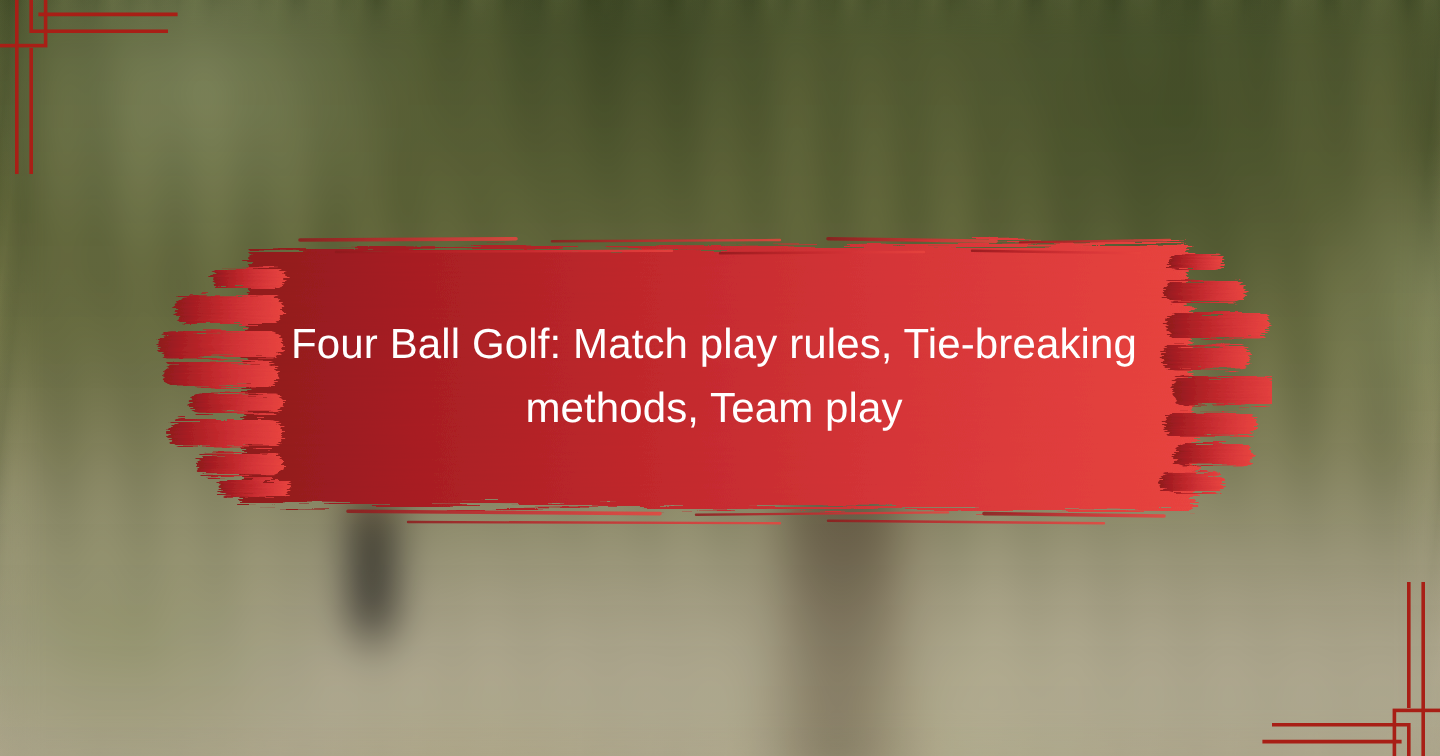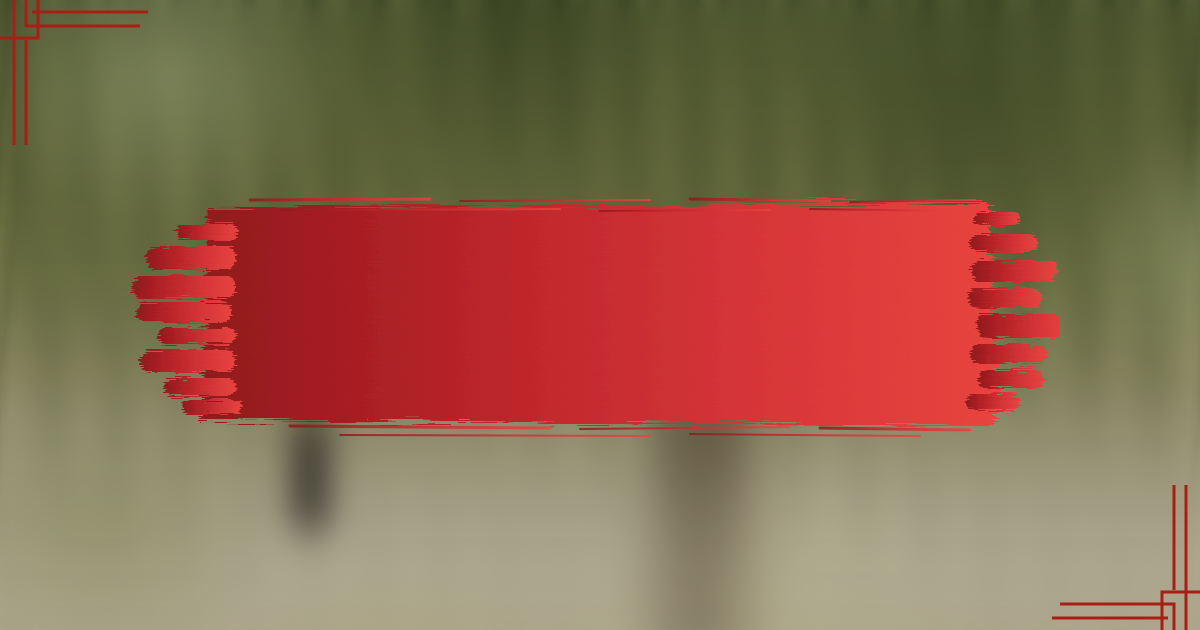--- a/index.html
+++ b/index.html
@@ -253,14 +253,18 @@
         <path d="M 680 21 L 820 23" stroke-width="2"></path>
         <path d="M 160 238 L 420 240" stroke-width="3"></path>
         <path d="M 450 241 L 660 239" stroke-width="2"></path>
         <path d="M 690 240 L 840 242" stroke-width="3"></path>
         <path d="M 210 247 L 520 248" stroke-width="2"></path>
         <path d="M 560 246 L 790 248" stroke-width="2"></path>
       </g>
     </svg>
   </div>
 
+  <div class="banner-text">
+    <div>Four Ball Golf: Match play rules, Tie-breaking</div>
+    <div>methods, Team play</div>
+  </div>
 
 </div>
 
 </body></html>

